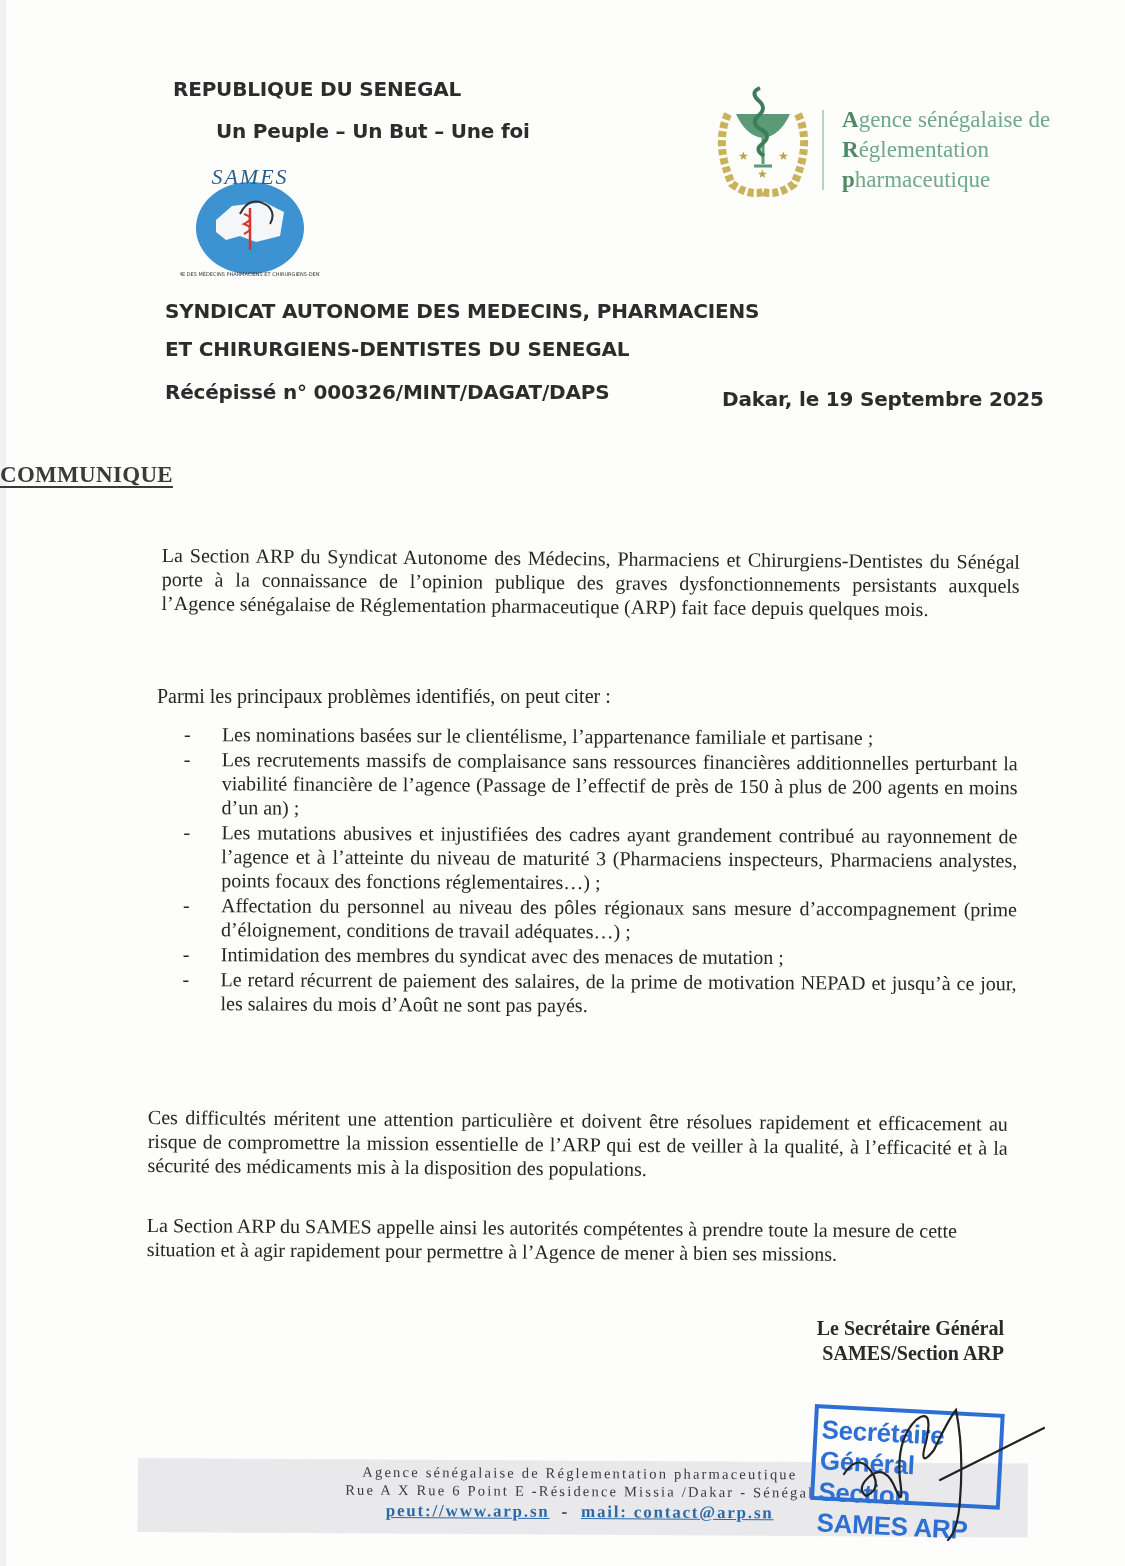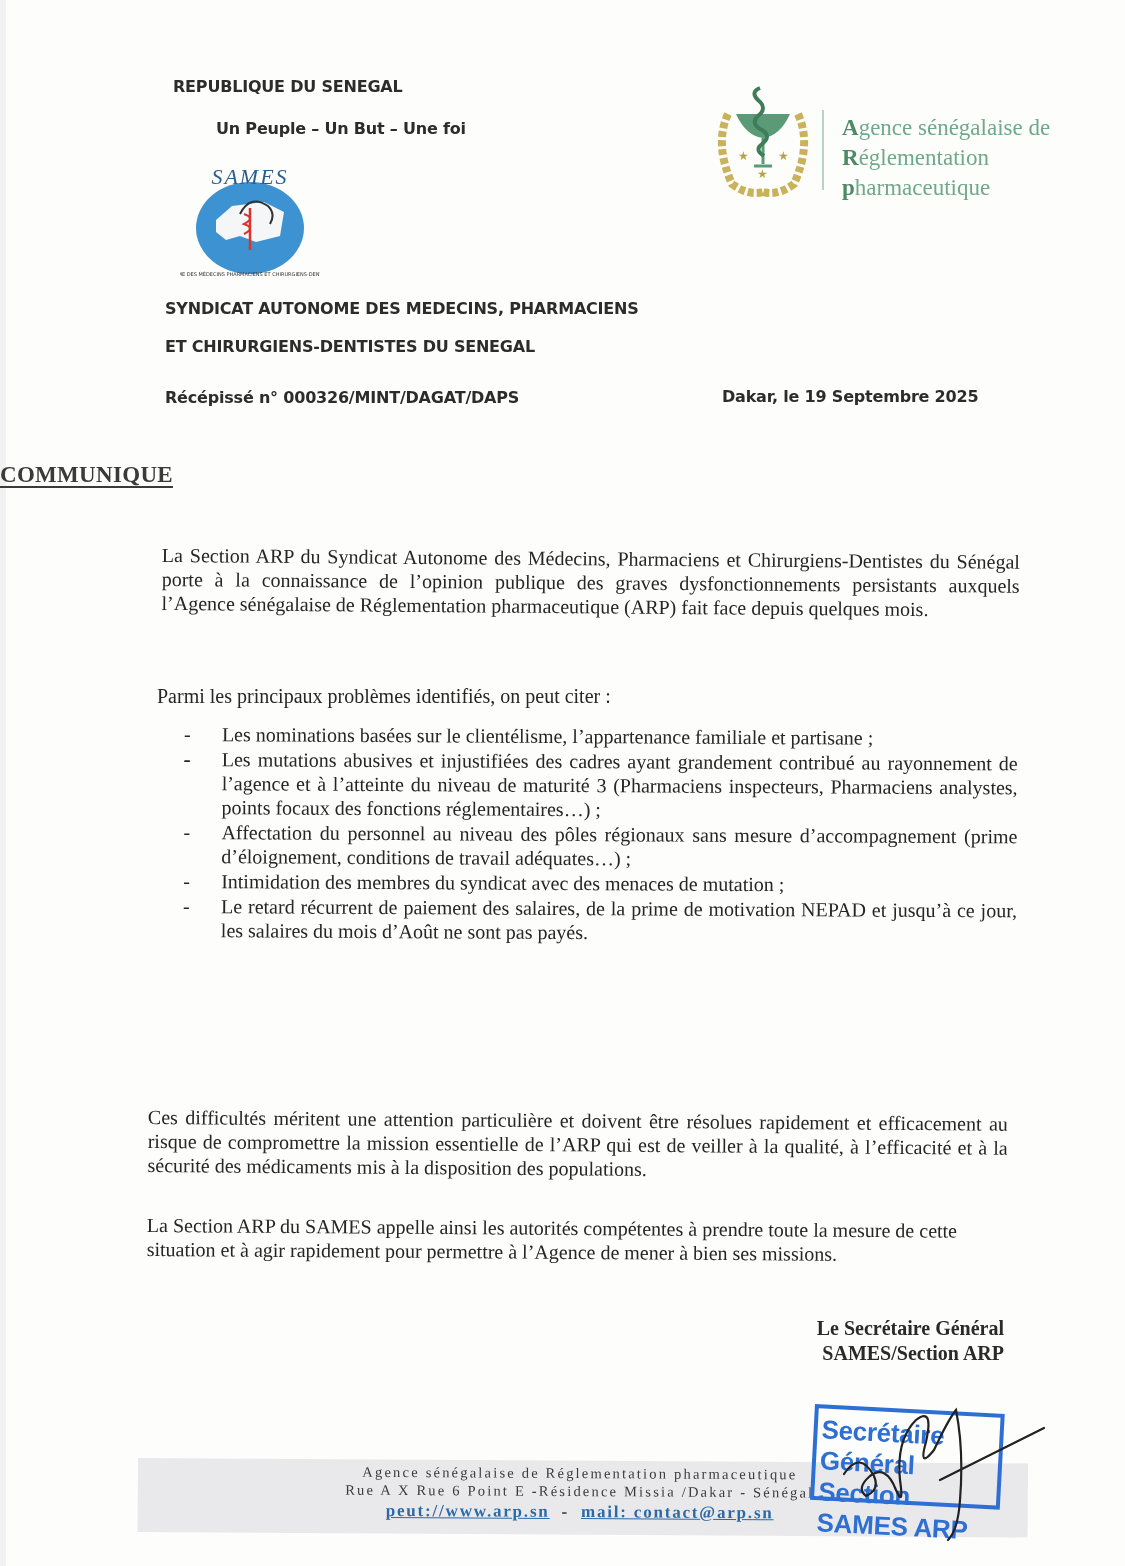--- a/index.html
+++ b/index.html
@@ -4,22 +4,22 @@
   <style>
     html, body { margin: 0; padding: 0; }
     body {
       width: 1125px; height: 1566px; position: relative; overflow: hidden;
       background: #fdfdfc;
       font-family: "Liberation Serif", serif;
       color: #2a2a2a;
     }
     .page-edge { position: absolute; left: 0; top: 0; width: 6px; height: 100%; background: #f1f1f1; }
     .abs { position: absolute; }
-    .hdr { font-family: "DejaVu Sans", sans-serif; font-weight: bold; font-size: 16px; color: #2c2c2c; letter-spacing: -0.2px; }
-    .arp-text { left: 842px; top: 105px; font-family: "Liberation Serif", serif; font-size: 23px; line-height: 30px; color: #6fa98a; margin-top: 8px; }
+    .hdr { font-family: "DejaVu Sans", sans-serif; font-weight: bold; font-size: 20px; color: #2c2c2c; letter-spacing: -0.2px; }
+    .arp-text { left: 842px; top: 105px; font-family: "Liberation Serif", serif; font-size: 23px; line-height: 30px; color: #6fa98a; }
     .arp-text .cap { color: #4d8a66; font-weight: bold; }
     .arp-divider { left: 822px; top: 110px; width: 2px; height: 80px; background: #b8d3c3; }
     .sames-logo { left: 180px; top: 162px; width: 140px; height: 120px; }
     .title { left: 0; width: 1125px; top: 462px; text-align: left; }
     .title span { font-family: "Liberation Serif", serif; font-weight: bold; font-size: 23px; color: #3a3a3a; text-decoration: underline; text-decoration-thickness: 2px; text-underline-offset: 4px; letter-spacing: 0.3px; }
     .body-text { font-family: "Liberation Serif", serif; font-size: 20px; line-height: 24px; color: #262626; text-align: justify; }
     .p1 { left: 162px; top: 543px; width: 858px; transform: rotate(0.45deg); transform-origin: left top; }
     .p2 { left: 157px; top: 684px; width: 860px; }
     .bullets { left: 178px; top: 722px; width: 840px; margin: 0; padding: 0; list-style: none; transform: rotate(0.3deg); transform-origin: left top; }
     .bullets li { position: relative; padding-left: 44px; margin: 0 0 1px 0; }
@@ -48,21 +48,21 @@
   <path d="M36 58 L52 44 L84 40 L104 50 L100 74 L76 80 L60 74 L46 78 L36 70 Z" fill="#f4f6f8"></path>
   <path d="M70 46 L70 88" stroke="#d9342b" stroke-width="2.5"></path>
   <path d="M64 52 Q76 56 64 62 Q76 66 64 72" stroke="#d9342b" stroke-width="2" fill="none"></path>
   <path d="M60 52 Q70 32 88 44 Q96 52 90 62" stroke="#333" stroke-width="2" fill="none"></path>
   <text x="70" y="22" text-anchor="middle" font-family="Liberation Serif, serif" font-style="italic" font-size="22" fill="#2a5d8f" letter-spacing="2">SAMES</text>
   <text x="70" y="114" text-anchor="middle" font-family="DejaVu Sans, sans-serif" font-size="5" fill="#333">SYNDICAT AUTONOME DES MÉDECINS PHARMACIENS ET CHIRURGIENS-DENTISTES DU SÉNÉGAL</text>
 </svg>
 
 <div class="abs hdr" style="left:165px; top:299px;">SYNDICAT AUTONOME DES MEDECINS, PHARMACIENS</div>
 <div class="abs hdr" style="left:165px; top:337px;">ET CHIRURGIENS-DENTISTES DU SENEGAL</div>
-<div class="abs hdr" style="left:165px; top:388px;">Récépissé n° 000326/MINT/DAGAT/DAPS</div>
+<div class="abs hdr" style="left:165px; top:380px;">Récépissé n° 000326/MINT/DAGAT/DAPS</div>
 <div class="abs hdr" style="left:722px; top:387px;">Dakar, le 19 Septembre 2025</div>
 
 <svg class="abs" style="left:708px; top:84px; width:110px; height:116px;" viewBox="0 0 110 116">
   <path d="M20 30 Q6 60 24 100 Q40 112 55 108" stroke="#c9b25a" stroke-width="8" fill="none" stroke-dasharray="6 3"></path>
   <path d="M90 30 Q104 60 86 100 Q70 112 55 108" stroke="#c9b25a" stroke-width="8" fill="none" stroke-dasharray="6 3"></path>
   <path d="M28 30 L82 30 Q72 52 55 54 Q38 52 28 30 Z" fill="#5b9a77"></path>
   <path d="M55 54 L55 80 M46 82 L64 82" stroke="#5b9a77" stroke-width="3"></path>
   <path d="M52 4 Q42 8 50 16 Q60 24 50 32 Q42 40 54 46 Q64 52 54 60 Q46 66 56 72" stroke="#3f7d5a" stroke-width="4" fill="none"></path>
   <text x="30" y="76" font-size="12" fill="#b8a24a">★</text>
   <text x="70" y="76" font-size="12" fill="#b8a24a">★</text>
@@ -77,21 +77,21 @@
 
 <div class="abs title">
   <span>COMMUNIQUE</span>
 </div>
 
 <div class="abs body-text p1">La Section ARP du Syndicat Autonome des Médecins, Pharmaciens et Chirurgiens-Dentistes du Sénégal porte à la connaissance de l’opinion publique des graves dysfonctionnements persistants auxquels l’Agence sénégalaise de Réglementation pharmaceutique (ARP) fait face depuis quelques mois.</div>
 <div class="abs body-text p2" style="text-align:left;">Parmi les principaux problèmes identifiés, on peut citer :</div>
 
 <ul class="abs body-text bullets">
   <li><span class="dash">-</span><span>Les nominations basées sur le clientélisme, l’appartenance familiale et partisane ;</span></li>
-  <li><span class="dash">-</span></li>
+  <li><span class="dash">-</span><span>Les recrutements massifs de complaisance sans ressources financières additionnelles perturbant la viabilité financière de l’agence (Passage de l’effectif de près de 150 à plus de 200 agents en moins d’un an) ;</span></li>
   <li><span class="dash">-</span><span>Les mutations abusives et injustifiées des cadres ayant grandement contribué au rayonnement de l’agence et à l’atteinte du niveau de maturité 3 (Pharmaciens inspecteurs, Pharmaciens analystes, points focaux des fonctions réglementaires…) ;</span></li>
   <li><span class="dash">-</span><span>Affectation du personnel au niveau des pôles régionaux sans mesure d’accompagnement (prime d’éloignement, conditions de travail adéquates…) ;</span></li>
   <li><span class="dash">-</span><span>Intimidation des membres du syndicat avec des menaces de mutation ;</span></li>
   <li><span class="dash">-</span><span>Le retard récurrent de paiement des salaires, de la prime de motivation NEPAD et jusqu’à ce jour, les salaires du mois d’Août ne sont pas payés.</span></li>
 </ul>
 
 <div class="abs body-text p3">Ces difficultés méritent une attention particulière et doivent être résolues rapidement et efficacement au risque de compromettre la mission essentielle de l’ARP qui est de veiller à la qualité, à l’efficacité et à la sécurité des médicaments mis à la disposition des populations.</div>
 <div class="abs body-text p4">La Section ARP du SAMES appelle ainsi les autorités compétentes à prendre toute la mesure de cette situation et à agir rapidement pour permettre à l’Agence de mener à bien ses missions.</div>
 
 <div class="abs sig">

